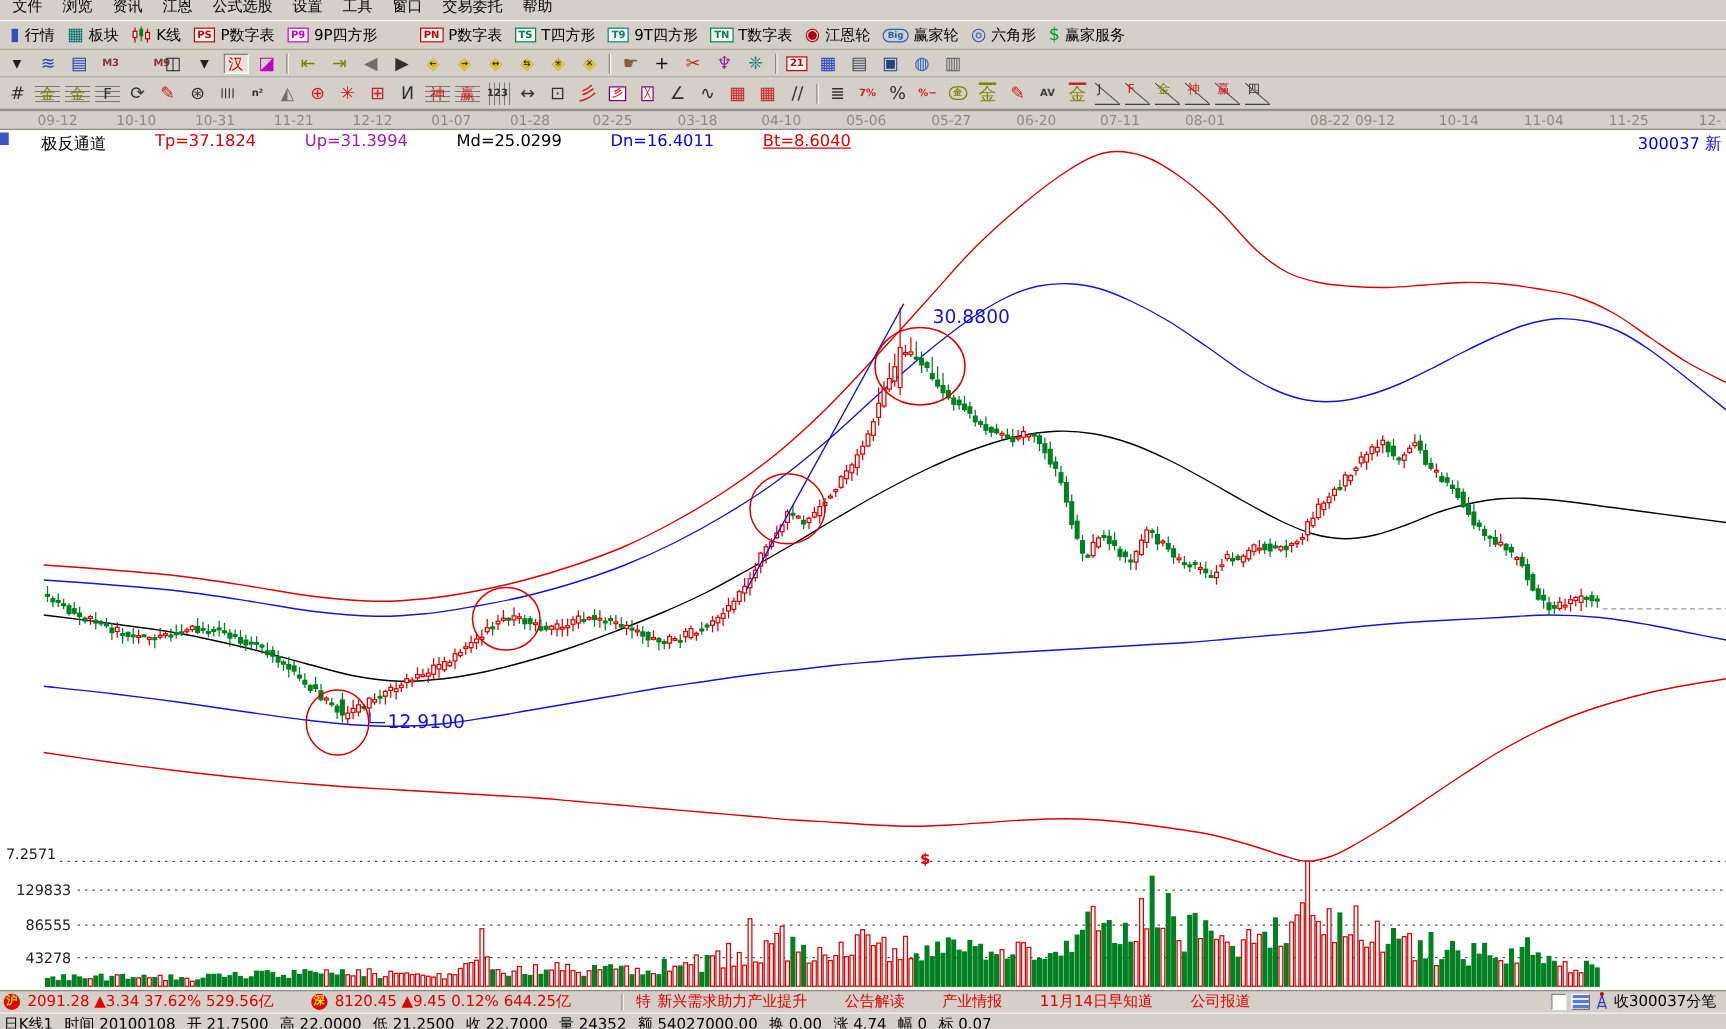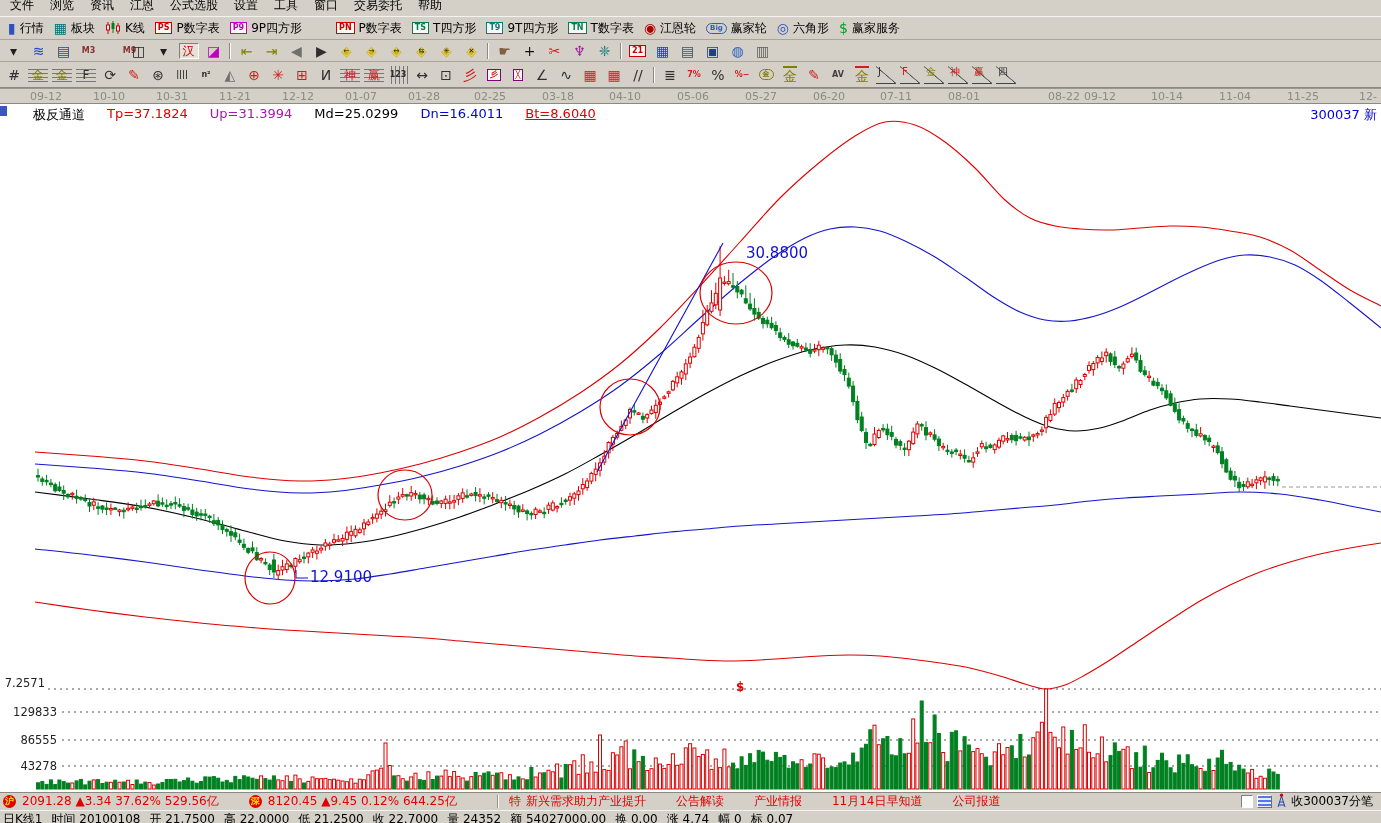--- a/index.html
+++ b/index.html
@@ -24,21 +24,21 @@
   .ig .sub { position:absolute; left:50%; top:50%; transform:translate(-50%,-50%); font-size:7px; color:#1a1a1a; }
   .ig.bg-h { width:20px; height:18px; background:repeating-linear-gradient(to bottom,rgba(0,0,0,0) 0 3px,#777 3px 4px); font-size:12px; }
   .ig.bg-v { width:20px; height:18px; background:repeating-linear-gradient(to right,rgba(0,0,0,0) 0 3px,#777 3px 4px); }
   .ig.bg-a { width:20px; height:18px; background:linear-gradient(to top right,rgba(0,0,0,0) 46%,#444 48%,rgba(0,0,0,0) 52%); border-bottom:1px solid #444; align-items:flex-start; justify-content:flex-start; padding:1px 0 0 2px; font-size:10px; }
   .ig.topbar { border-top:2px solid; padding-top:1px; }
   .vsep { width:2px; height:16px; border-left:1px solid #8a8a82; border-right:1px solid #fbfaf7; margin:0 3px; }
   #dateaxis { top:88px; height:16px; background:#d4d0c8; border-top:1px solid #9a978c; border-bottom:1px solid #8a8a82; }
   .dlabel { position:absolute; top:1px; transform:translateX(-50%); font-size:11px; color:#8b8b7f; }
   #chart { top:104px; height:688px; background:#fff; }
   #chartsvg { position:absolute; left:0; top:0; }
-  #indline { position:absolute; left:33px; top:2px; display:flex; gap:22px; font-size:13px; }
+  #indline { position:absolute; left:33px; top:2px; display:flex; gap:39px; font-size:13px; }
   #symbolcode { position:absolute; right:4px; top:2px; color:#0000e0; font-size:13px; }
   #cornerfrag { position:absolute; left:0; top:2px; width:7px; height:10px; background:#3a55c8; }
   #statusbar { top:792px; height:18px; background:#d4d0c8; border-top:1px solid #8a8a82; display:flex; align-items:center; padding:0 8px 0 3px; font-size:12px; color:#e00000; }
   .ibadge { display:inline-block; width:13px; height:13px; border-radius:50%; background:#e00000; color:#ffe000; font-size:9px; font-weight:bold; line-height:13px; text-align:center; margin-right:6px; flex:none; }
   .iquote { margin-right:30px; white-space:nowrap; }
   .sdiv { width:2px; height:13px; border-left:1px solid #989588; border-right:1px solid #fbfaf7; margin:0 10px; flex:none; }
   .newsitem { margin-right:30px; white-space:nowrap; cursor:default; }
   .newstag { margin-right:5px; }
   #sbright { margin-left:auto; display:flex; align-items:center; gap:4px; color:#000; }
   .wfield { width:12px; height:13px; background:#fff; border:1px solid; border-color:#808080 #fff #fff #808080; }

